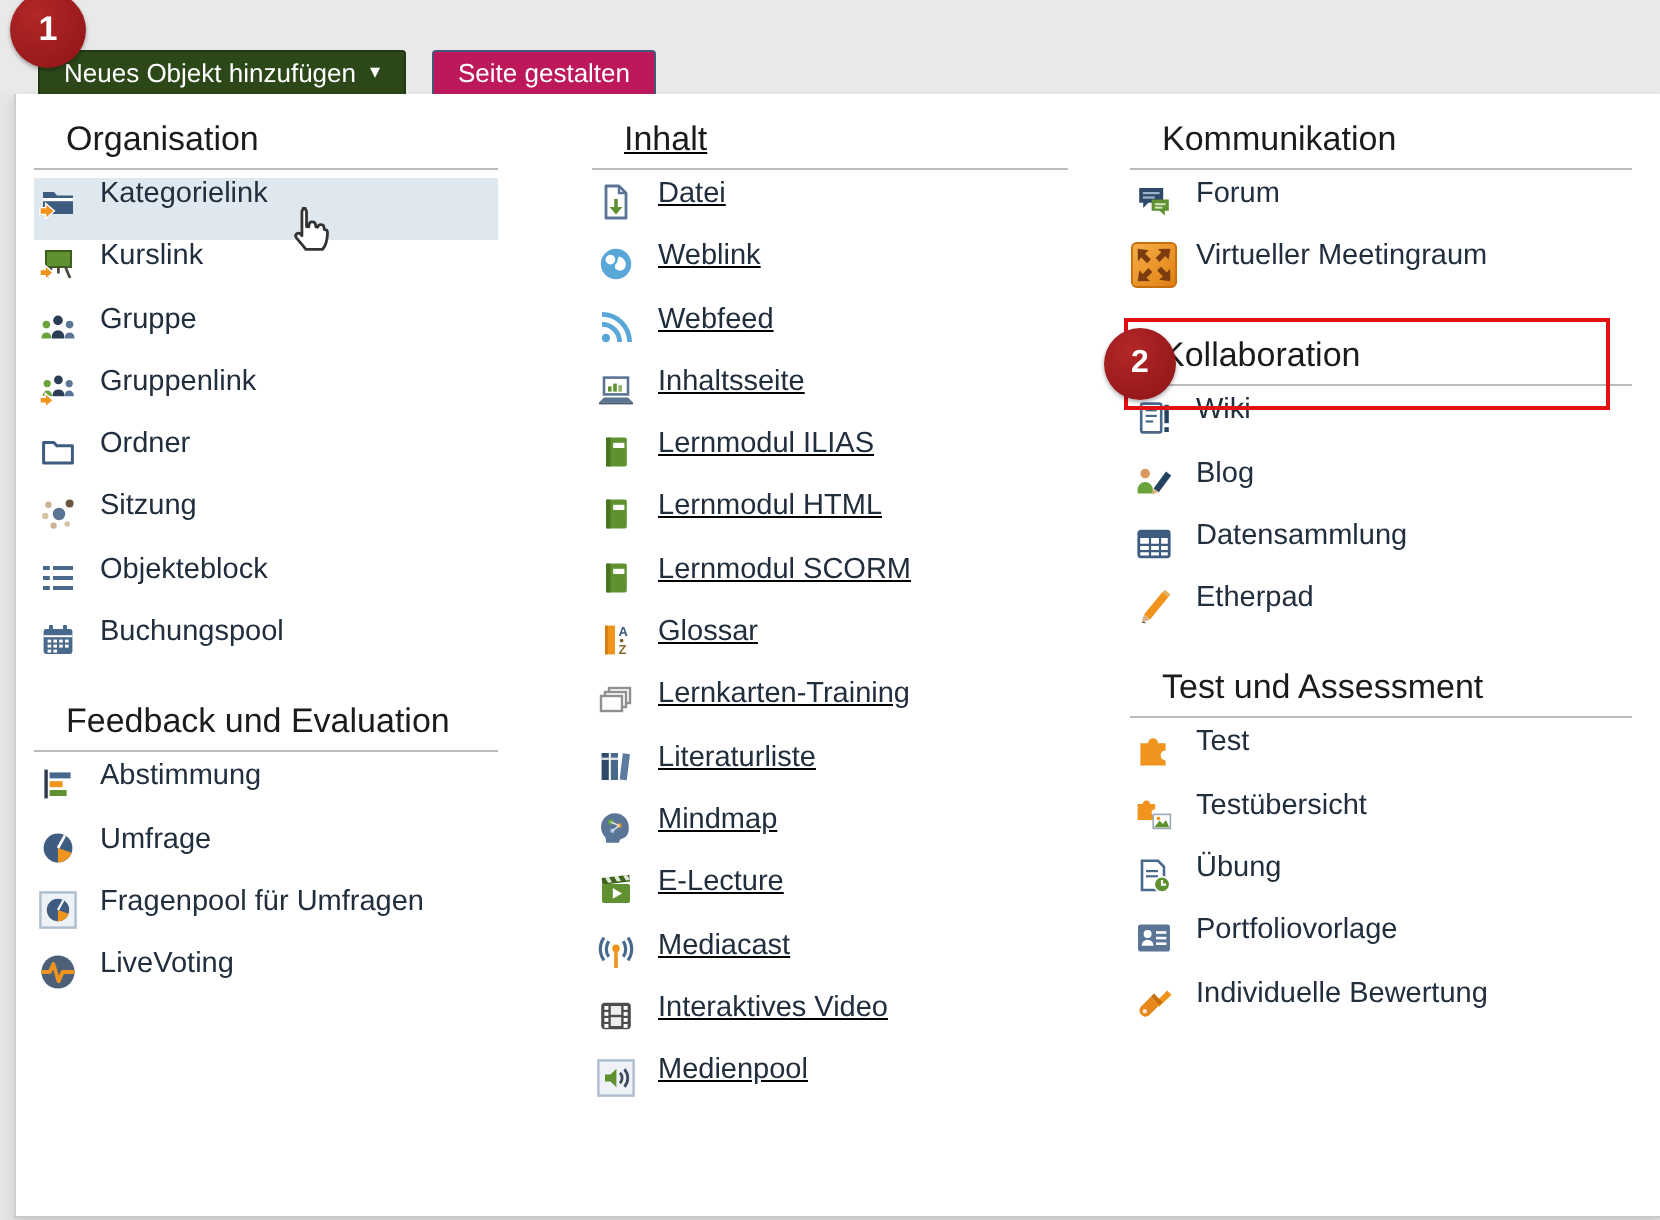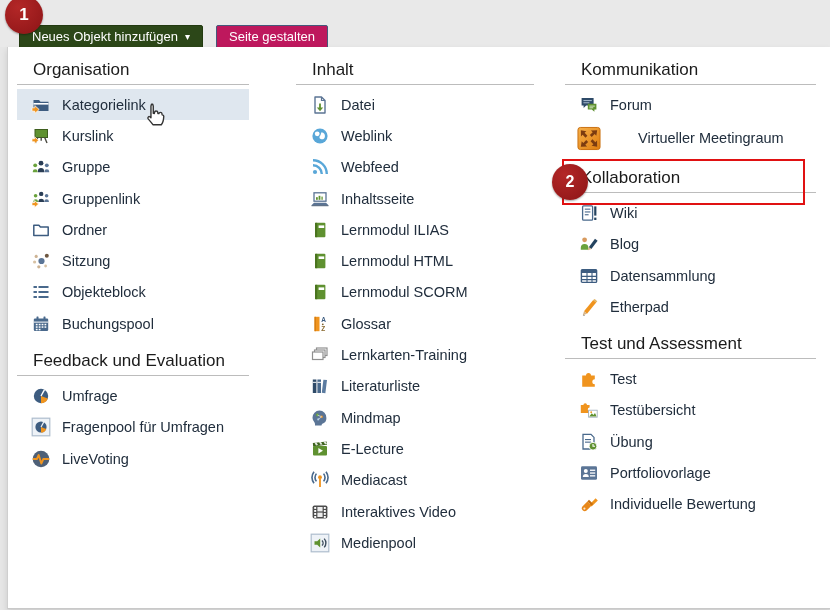--- a/index.html
+++ b/index.html
@@ -15,35 +15,35 @@
   .btn-blue{left:216px;background:#be185d;border:1px solid #46587a;}
   .caret{font-size:10px;margin-left:7px;line-height:20px;}
 
   
   .panel{position:absolute;left:7px;top:47px;width:823px;height:561px;background:#ffffff;
          border-left:1px solid #cfcfcf;border-bottom:1px solid #c9c9c9;
          box-shadow:0 3px 6px rgba(0,0,0,.12);}
 
   .menu-col{position:absolute;top:13px;}
   #col1{left:9px;width:232px;}
-  #col2{left:288px;width:238px;}
+  #col2{left:288px;width:238px;text-decoration:underline;}
   #col3{left:557px;width:251px;}
 
   .sec-title{font-size:17px;line-height:19px;color:#1b1b1b;padding:0 0 5px 16px;
              border-bottom:1px solid #bcbcbc;margin-top:12px;}
   .menu-col > .sec-title:first-child{margin-top:0;}
   .sec-items{padding-top:4px;}
 
-  .item{height:31.3px;display:flex;align-items:center;padding-left:12px;cursor:pointer;}
+  .item{height:31.3px;display:flex;align-items:flex-start;cursor:pointer;}
   .item.highlight{background:#dfe7ef;}
   .item .icon{flex:0 0 24px;width:24px;height:24px;display:flex;align-items:center;
               justify-content:center;margin-right:9px;}
   .item .icon svg{width:20px;height:20px;display:block;}
   .item .label{font-size:14.5px;color:#20auto;color:#212e3d;white-space:nowrap;}
-  .item.annotated{height:36px;gap:28px;}
+  .item.annotated{height:36px;}
   .item.annotated .icon svg{width:27px;height:27px;}
 
   
   .badge{position:absolute;border-radius:50%;color:#fff;font-weight:bold;
          display:flex;align-items:center;justify-content:center;z-index:8;
          background:radial-gradient(circle at 35% 30%, #b32727, #8c1416);
          box-shadow:0 1px 2px rgba(0,0,0,.35);}
   .badge-1{left:5px;top:-4px;width:38px;height:38px;font-size:17px;}
   .badge-2{left:552px;top:164px;width:36px;height:36px;font-size:16px;}
   .red-box{position:absolute;left:562px;top:159px;width:243px;height:46px;
@@ -173,20 +173,31 @@
               </svg>
             </span>
             <span class="label">Buchungspool</span>
           </div>
         </div>
         <div class="sec-title">Feedback und Evaluation</div>
         <div class="sec-items">
           <div class="item">
             <span class="icon">
               <svg viewBox="0 0 20 20">
+                <rect x="3.2" y="2.8" width="1.7" height="14.4" fill="#2c3a4c"></rect>
+                <rect x="5.8" y="4.2" width="10.5" height="3" fill="#49698c"></rect>
+                <rect x="5.8" y="8.6" width="6.5" height="3" fill="#f0941e"></rect>
+                <rect x="5.8" y="13" width="8.5" height="3" fill="#5f9130"></rect>
+              </svg>
+            </span>
+            <span class="label">Abstimmung</span>
+          </div>
+          <div class="item">
+            <span class="icon">
+              <svg viewBox="0 0 20 20">
                 <circle cx="10" cy="10" r="7.2" fill="#3d5c80"></circle>
                 <path d="M10 10l6.8 2.4A7.2 7.2 0 0110 17.2z" fill="#f0941e"></path>
                 <path d="M10 10l3.5-6.3" stroke="#fff" stroke-width="1.4"></path>
               </svg>
             </span>
             <span class="label">Umfrage</span>
           </div>
           <div class="item">
             <span class="icon">
               <svg viewBox="0 0 20 20">

